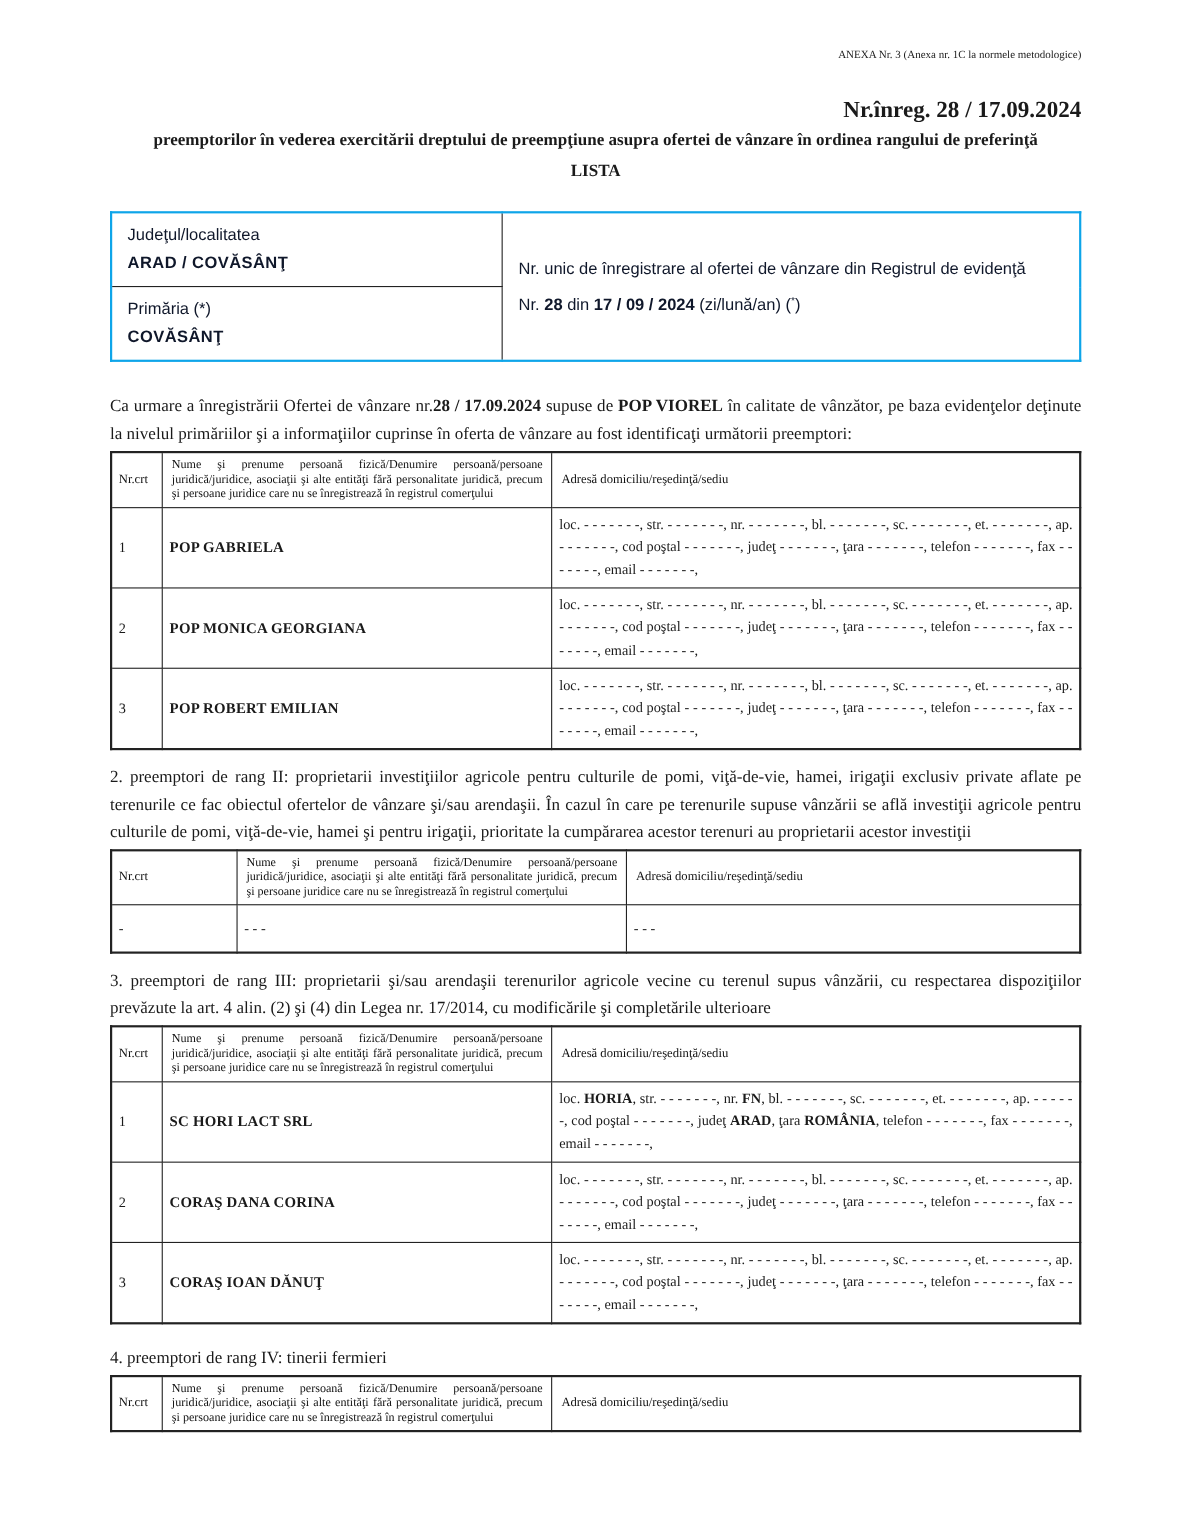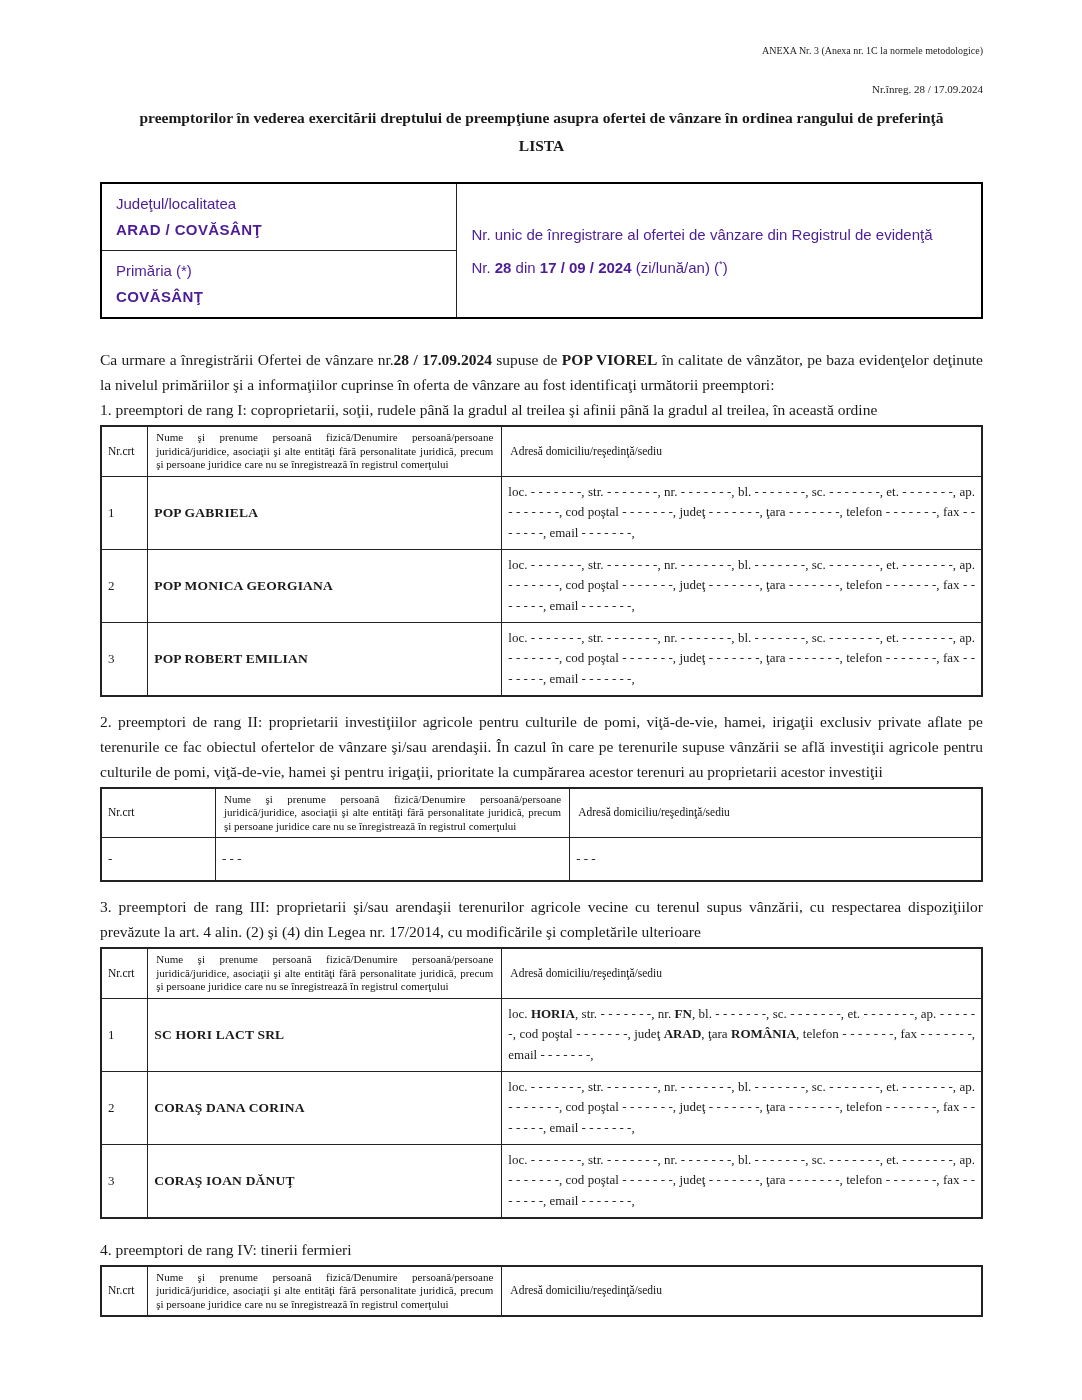--- a/index.html
+++ b/index.html
@@ -5,27 +5,27 @@
   html,body{margin:0;padding:0;}
   body{
     width:1082px;height:1400px;background:#ffffff;color:#1a1a1a;
     font-family:"Liberation Serif","DejaVu Serif",serif;
     overflow:hidden;
   }
   .page{padding:42px 99px 0 100px;width:883px;box-sizing:content-box;}
 
   .right{text-align:right;}
   .anexa-line{font-size:10px;line-height:18px;}
-  .reg-line{font-size:11px;line-height:18px;margin-top:20px;}
+  .reg-line{font-size:21px;line-height:18px;margin-top:30px;font-weight:bold;}
   .title-block{margin-top:6px;text-align:center;font-weight:bold;font-size:15.5px;line-height:28px;}
 
   
   table{border-collapse:collapse;width:100%;}
-  .info-table{margin-top:22px;border:2px solid #000000;
-    font-family:"Liberation Sans","DejaVu Sans",sans-serif;font-size:15px;color:#4c1d95;}
+  .info-table{margin-top:22px;border:2px solid #0ea5e9;
+    font-family:"Liberation Sans","DejaVu Sans",sans-serif;font-size:15px;color:#0f172a;}
   .info-table td{border:1.5px solid #222;vertical-align:middle;}
   .info-table .lcell{width:40.4%;padding:7px 14px;line-height:26px;}
   .info-table .rcell{padding:8px 14px;line-height:27px;}
   .info-table .rcell .justify{text-align:justify;}
   .info-table .vbold{font-weight:bold;letter-spacing:.4px;}
   sup{font-size:.62em;vertical-align:super;line-height:0;}
 
   
   .par{font-size:15.5px;line-height:25px;text-align:justify;margin:0;}
   .intro{margin-top:28px;}
@@ -77,21 +77,20 @@
         <td class="lcell">
           <div>Primăria (*)</div>
           <div class="vbold">COVĂSÂNŢ</div>
         </td>
       </tr>
     </tbody>
   </table>
 
   <p class="par intro"><span>Ca urmare a înregistrării Ofertei de vânzare nr.</span><span style="font-weight: bold;">28 / 17.09.2024</span><span> supuse de </span><span style="font-weight: bold;">POP VIOREL</span><span> în calitate de vânzător, pe baza evidenţelor deţinute la nivelul primăriilor şi a informaţiilor cuprinse în oferta de vânzare au fost identificaţi următorii preemptori:</span></p>
 
-  <p class="par sec-head">1. preemptori de rang I: coproprietarii, soţii, rudele până la gradul al treilea şi afinii până la gradul al treilea, în această ordine</p>
   <table class="rank-table">
     <colgroup>
         <col class="w-nr">
         <col class="w-name">
         <col class="w-addr">
       </colgroup>
     <tbody>
       <tr class="hdr">
         <td class="hnr">Nr.crt</td>
         <td class="hname">Nume şi prenume persoană fizică/Denumire persoană/persoane juridică/juridice, asociaţii şi alte entităţi fără personalitate juridică, precum şi persoane juridice care nu se înregistrează în registrul comerţului</td>

